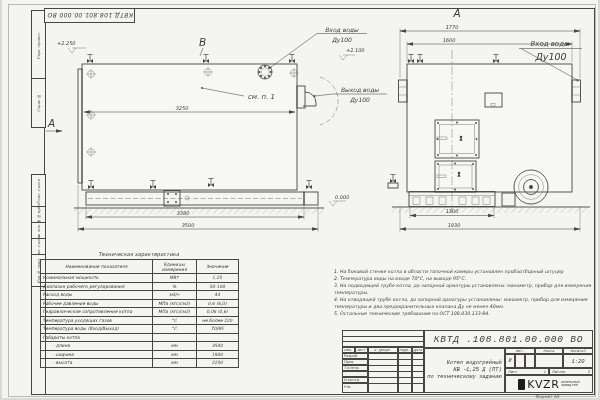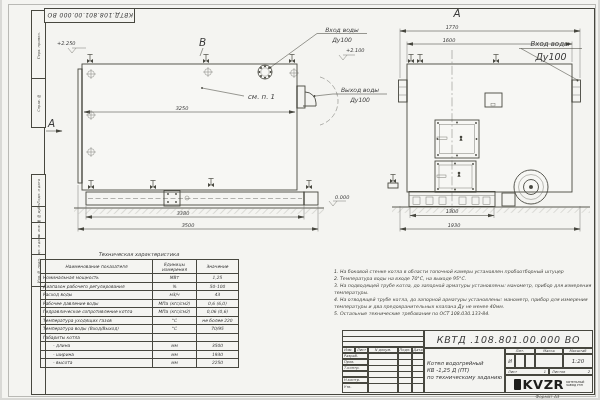--- a/index.html
+++ b/index.html
@@ -31,27 +31,27 @@
   .ttitle{text-align:center;font-size:5.2px;font-style:italic;margin-bottom:2px;}
   .ttable table{border-collapse:collapse;width:100%;table-layout:fixed;}
   .ttable td,.ttable th{border:0.8px solid #47473f;font-size:4.4px;font-style:italic;font-weight:normal;
          padding:0.5px 2px;height:6.5px;overflow:hidden;white-space:nowrap;}
   .ttable th{text-align:center;white-space:normal;height:12px;}
   .ttable td.c{text-align:center;}
   .ttable td.ind{padding-left:12px;}
   .tblock{position:absolute;left:340px;top:330px;width:251px;height:63px;}
   .cell{position:absolute;border:0.8px solid #47473f;box-sizing:border-box;font-size:3.6px;
         font-style:italic;display:flex;align-items:center;overflow:hidden;background:#f4f4f1;}
-  .cc{justify-content:center;text-align:left;}
+  .cc{justify-content:center;text-align:right;font-family:Liberation Mono, monospace;}
   .docnum{font-size:9.5px;letter-spacing:0.8px;font-style:italic;}
   .fmt{position:absolute;left:500px;top:393.5px;width:91px;text-align:center;font-size:4.2px;font-style:italic;color:#55554f;}
   .nm{line-height:1.35;font-size:5.4px;}
   .logo{display:flex;align-items:center;gap:2px;width:100%;justify-content:center;}
   .logomark{width:7px;height:11px;background:#1d1d1b;border-radius:1px;}
-  .logotext{font-weight:bold;font-style:normal;font-size:13px;letter-spacing:0.5px;color:#1d1d1b;text-align:center;}
+  .logotext{font-weight:normal;font-style:normal;font-size:11px;letter-spacing:0.5px;color:#1d1d1b;text-align:center;}
   .logosub{font-size:2.8px;font-style:normal;line-height:1.2;color:#1d1d1b;}
 </style>
 </head>
 <body>
 
 <div class="sheet">
   <div class="outer"></div>
   <div class="frame"></div>
 
   <div class="stampbox" style="top:10px;height:68px;">

